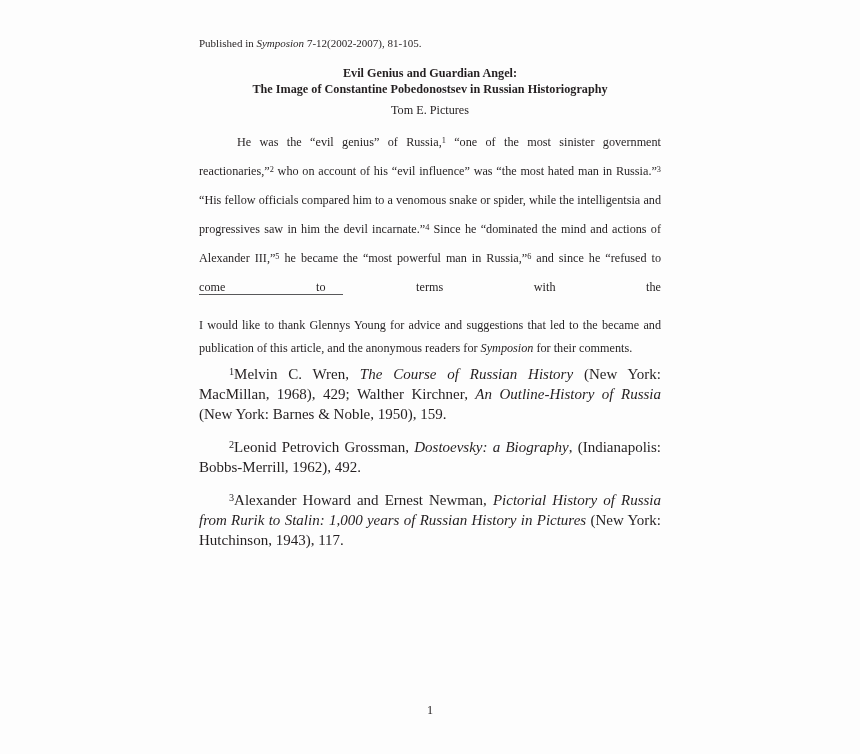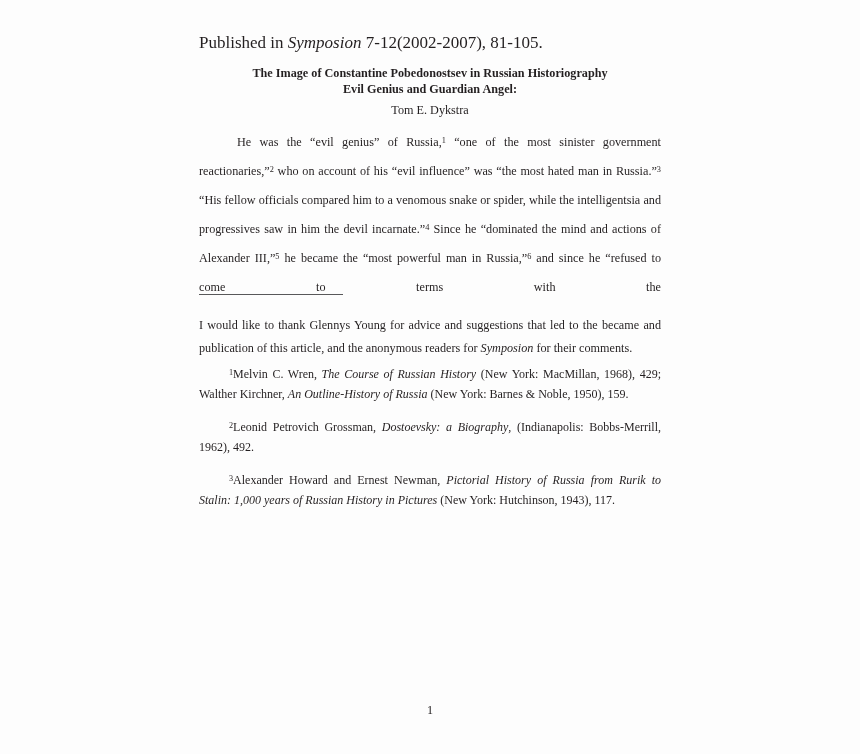--- a/index.html
+++ b/index.html
@@ -20,21 +20,21 @@
     width: 860px;
     height: 754px;
     background: #fdfdfd;
   }
 
   .pub-line {
     position: absolute;
     left: 199px;
     top: 35px;
     width: 462px;
-    font-size: 17px;
+    font-size: 11px;
     line-height: 16px;
     text-align: left;
     white-space: nowrap;
   }
 
   .title-block {
     position: absolute;
     left: 199px;
     top: 66px;
     width: 462px;
@@ -88,21 +88,21 @@
     font-size: 12.2px;
     line-height: 23px;
     text-align: justify;
   }
 
   .footnotes {
     position: absolute;
     left: 199px;
     top: 364px;
     width: 462px;
-    font-size: 12px;
+    font-size: 15px;
     font-family: Liberation Serif, serif;
   }
 
   .footnote {
     text-align: justify;
     line-height: 20px;
     text-indent: 30px;
     margin-bottom: 13px;
   }
   .footnote:last-child { margin-bottom: 0; }
@@ -128,25 +128,25 @@
 </head>
 <body>
 
 <div class="page">
 
   <div class="pub-line">
     <span>Published in </span><i>Symposion</i><span> 7-12(2002-2007), 81-105.</span>
   </div>
 
   <div class="title-block">
+    <div>Evil Genius and Guardian Angel:</div>
     <div>The Image of Constantine Pobedonostsev in Russian Historiography</div>
-    <div>Evil Genius and Guardian Angel:</div>
   </div>
 
-  <div class="author-line">Tom E. Dykstra</div>
+  <div class="author-line">Tom E. Pictures</div>
 
   <div class="body-text"><span>He was the “evil genius” of Russia,</span><sup>1</sup><span> “one of the most sinister government reactionaries,”</span><sup>2</sup><span> who on account of his “evil influence” was “the most hated man in Russia.”</span><sup>3</sup><span>  “His fellow officials compared him to a venomous snake or spider, while the intelligentsia and progressives saw in him the devil incarnate.”</span><sup>4</sup><span>  Since he “dominated the mind and actions of Alexander III,”</span><sup>5</sup><span> he became the “most powerful man in Russia,”</span><sup>6</sup><span> and since he “refused to come to terms with the</span></div>
 
   <div class="fn-rule"></div>
 
   <div class="ack"><span>I would like to thank Glennys Young for advice and suggestions that led to the became and publication of this article, and the anonymous readers for </span><i>Symposion</i><span> for their comments.</span></div>
 
   <div class="footnotes">
     <div class="footnote"><sup>1</sup><span>Melvin C. Wren, </span><i>The Course of Russian History</i><span> (New York:  MacMillan, 1968), 429; Walther Kirchner, </span><i>An Outline-History of Russia</i><span> (New York:  Barnes &amp; Noble, 1950), 159.</span></div>
     <div class="footnote"><sup>2</sup><span>Leonid Petrovich Grossman, </span><i>Dostoevsky:  a Biography</i><span>, (Indianapolis:  Bobbs-Merrill, 1962), 492.</span></div>

